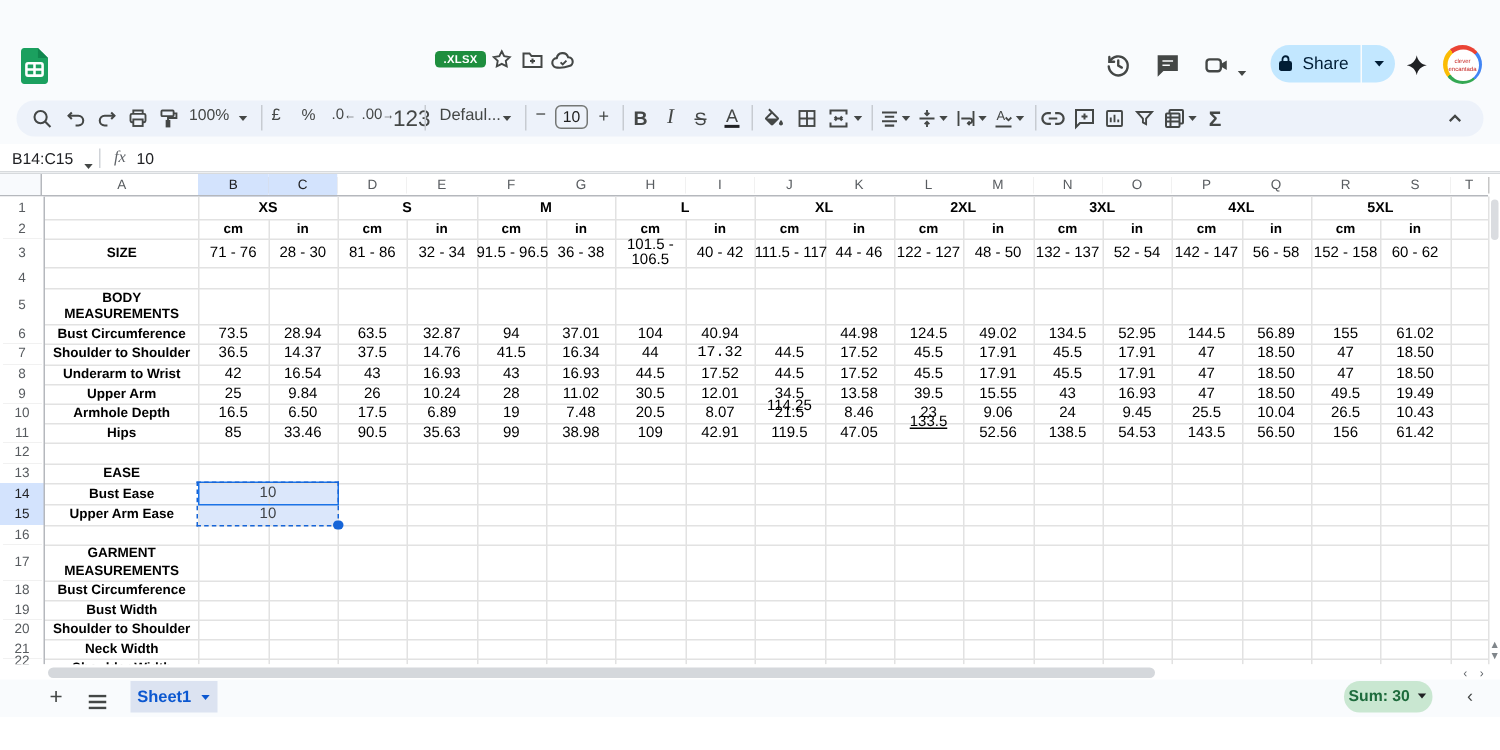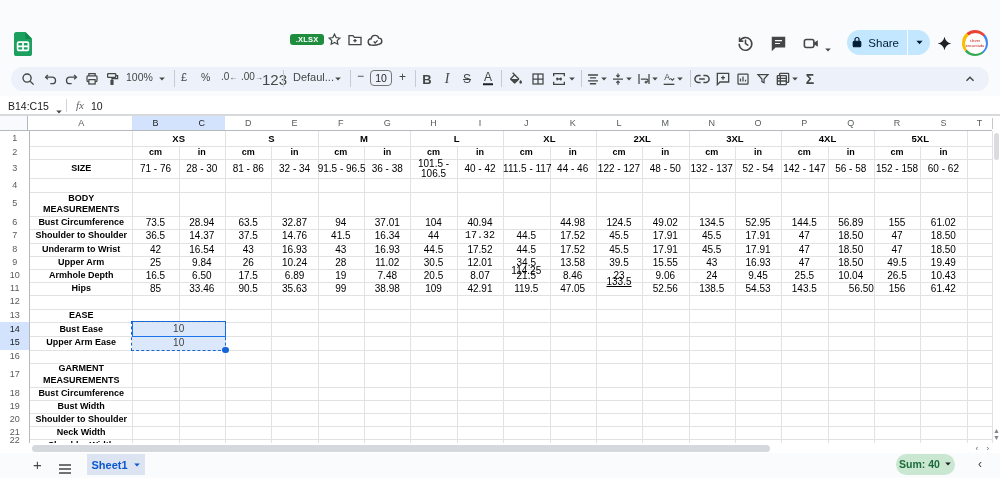--- a/index.html
+++ b/index.html
@@ -452,21 +452,21 @@
 <div class="c" style="left:364.1px;top:282.2px;width:46.4px;height:13.2px;line-height:13.2px;font-size:10px;">38.98</div>
 <div class="c" style="left:410.4px;top:282.2px;width:46.3px;height:13.2px;line-height:13.2px;font-size:10px;">109</div>
 <div class="c" style="left:456.8px;top:282.2px;width:46.4px;height:13.2px;line-height:13.2px;font-size:10px;">42.91</div>
 <div class="c" style="left:503.1px;top:282.2px;width:46.4px;height:13.2px;line-height:13.2px;font-size:10px;">119.5</div>
 <div class="c" style="left:549.5px;top:282.2px;width:46.3px;height:13.2px;line-height:13.2px;font-size:10px;">47.05</div>
 <div class="c" style="left:595.8px;top:275px;width:46.4px;height:13.2px;line-height:13.2px;font-size:10px;text-decoration:underline;">133.5</div>
 <div class="c" style="left:642.2px;top:282.2px;width:46.3px;height:13.2px;line-height:13.2px;font-size:10px;">52.56</div>
 <div class="c" style="left:688.5px;top:282.2px;width:46.4px;height:13.2px;line-height:13.2px;font-size:10px;">138.5</div>
 <div class="c" style="left:734.9px;top:282.2px;width:46.3px;height:13.2px;line-height:13.2px;font-size:10px;">54.53</div>
 <div class="c" style="left:781.2px;top:282.2px;width:46.3px;height:13.2px;line-height:13.2px;font-size:10px;">143.5</div>
-<div class="c" style="left:827.5px;top:282.2px;width:46.4px;height:13.2px;line-height:13.2px;font-size:10px;text-align:right;">56.50</div>
+<div class="c" style="left:827.5px;top:282.2px;width:46.4px;height:13.2px;line-height:13.2px;font-size:10px;">56.50</div>
 <div class="c" style="left:873.9px;top:282.2px;width:46.3px;height:13.2px;line-height:13.2px;font-size:10px;">156</div>
 <div class="c" style="left:920.2px;top:282.2px;width:46.4px;height:13.2px;line-height:13.2px;font-size:10px;">61.42</div>
 <div class="c b" style="left:30px;top:308.6px;width:102.3px;height:13.4px;line-height:13.4px;font-size:9px;">EASE</div>
 <div class="c b" style="left:30px;top:322px;width:102.3px;height:14px;line-height:14px;font-size:9px;">Bust Ease</div>
 <div class="c b" style="left:30px;top:336px;width:102.3px;height:13.7px;line-height:13.7px;font-size:9px;">Upper Arm Ease</div>
 <div class="c b" style="left:30px;top:362.9px;width:102.3px;height:23.7px;line-height:11.3px;font-size:9px;padding-top:0.5px;">GARMENT<br>MEASUREMENTS</div>
 <div class="c b" style="left:30px;top:386.6px;width:102.3px;height:13.2px;line-height:13.2px;font-size:9px;">Bust Circumference</div>
 <div class="c b" style="left:30px;top:399.8px;width:102.3px;height:13.2px;line-height:13.2px;font-size:9px;">Bust Width</div>
 <div class="c b" style="left:30px;top:413px;width:102.3px;height:13.2px;line-height:13.2px;font-size:9px;">Shoulder to Shoulder</div>
 <div class="c b" style="left:30px;top:426.2px;width:102.3px;height:13.2px;line-height:13.2px;font-size:9px;">Neck Width</div>
@@ -583,19 +583,19 @@
 <div style="position:absolute;z-index:12;left:59px;top:460px"><svg width="12" height="10" viewBox="0 0 12 10">
         <path d="M0 1h12M0 5h12M0 9h12" stroke="#444746" stroke-width="1.6"></path>
       </svg></div>
 <div style="position:absolute;z-index:12;left:87px;top:454px;width:58px;height:21px;background:#dce3f1;display:flex;align-items:center;justify-content:center;gap:5px">
       <span style="font-size:11px;font-weight:bold;color:#0b57d0">Sheet1</span>
       <svg width="8" height="8" viewBox="0 0 10 10">
         <path d="M1.5 3l3.5 4 3.5-4z" fill="#0b57d0"></path>
       </svg>
     </div>
 <div style="position:absolute;z-index:12;left:896px;top:453.5px;width:59px;height:21px;background:#c9e7d1;border-radius:11px;display:flex;align-items:center;justify-content:center;gap:4px">
-      <span style="font-size:10.5px;font-weight:bold;color:#1d6b3c">Sum: 40</span>
+      <span style="font-size:10.5px;font-weight:bold;color:#1d6b3c">Sum: 30</span>
       <svg width="8" height="8" viewBox="0 0 10 10">
         <path d="M1.5 3l3.5 4 3.5-4z" fill="#202124"></path>
       </svg>
     </div>
 <div style="position:absolute;z-index:12;left:978px;top:457px;font-size:12px;color:#444746">‹</div>
 <div style="position:absolute;left:0;top:477.5px;width:1000px;height:22.5px;background:#fff;z-index:11"></div>
 </div>
 </body></html>

